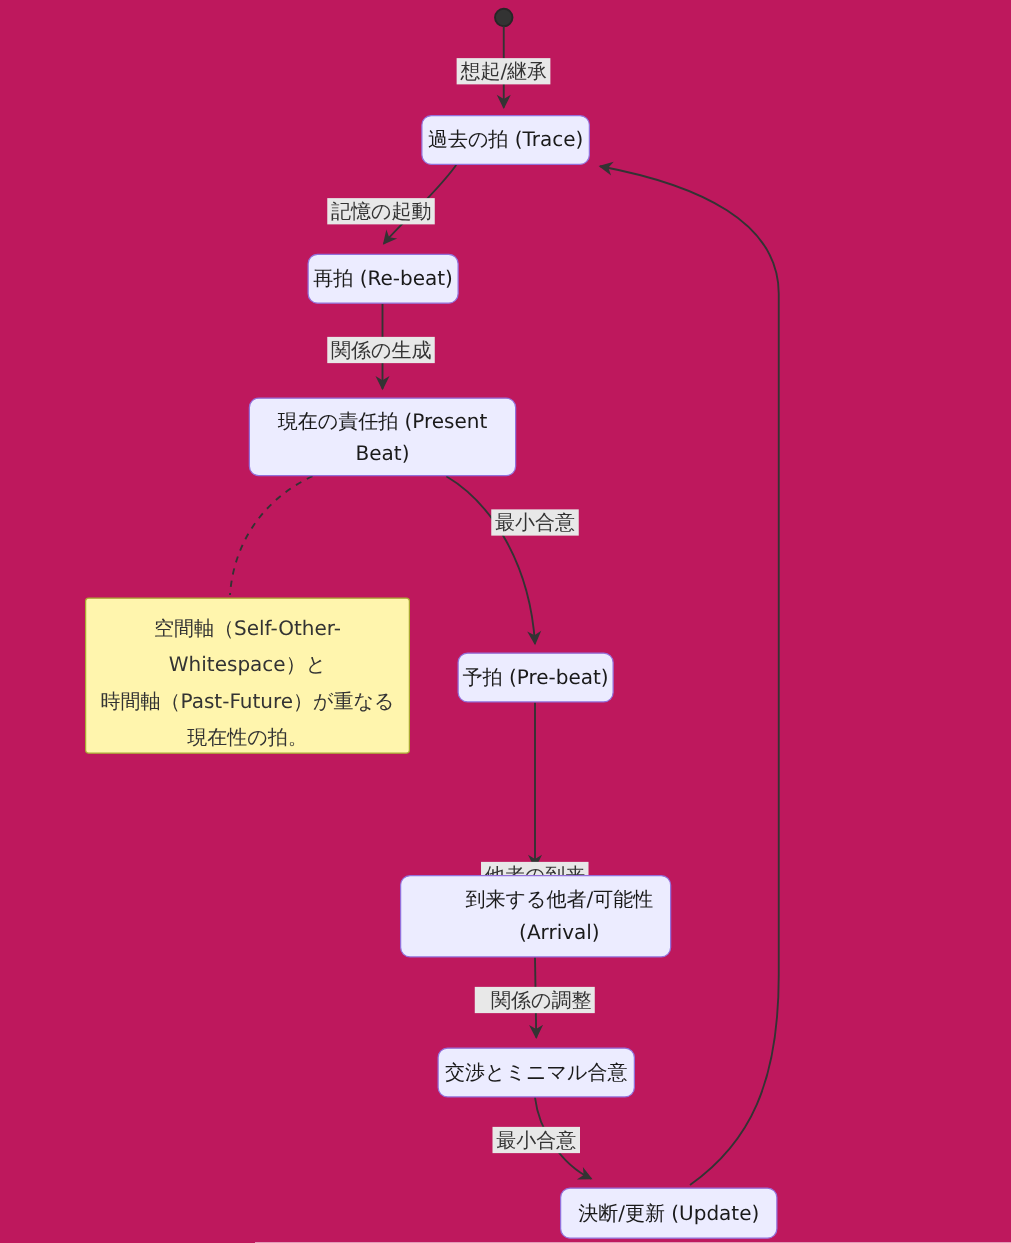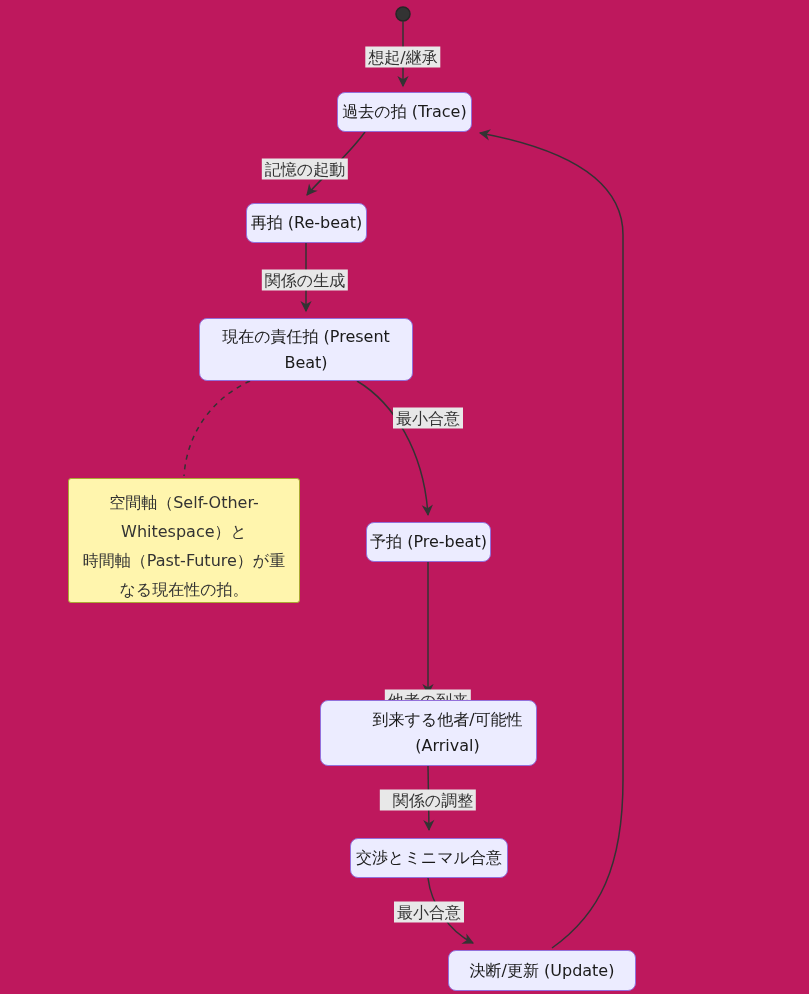--- a/index.html
+++ b/index.html
@@ -42,21 +42,21 @@
     font-size: 16px;
     line-height: 21px;
     padding: 0 3px;
     white-space: nowrap;
     z-index: 2;
   }
   .note-box {
     position: absolute;
     box-sizing: border-box;
     left: 68px; top: 478px;
-    width: 232px; height: 125px;
+    width: 260px; height: 125px;
     background: #FFF5AD;
     border: 1.5px solid #AAAA33;
     border-radius: 3px;
     color: #333333;
     font-size: 16px;
     line-height: 29px;
     text-align: center;
     padding: 9px 10px;
     z-index: 3;
   }
@@ -101,20 +101,20 @@
   <div class="edge-label" style="left:428px; top:664px;margin-top:36px;">他者の到来</div>
   <div class="edge-label" style="left:428px; top:800px;padding-left:13px;">関係の調整</div>
   <div class="edge-label" style="left:429px; top:912px;">最小合意</div>
 
   <div class="state-node oneline" style="left:337px; top:92px; width:135px; height:40px;">過去の拍 (Trace)</div>
   <div class="state-node oneline" style="left:246px; top:203px; width:121px; height:40px;">再拍 (Re-beat)</div>
   <div class="state-node" style="left:199px; top:318px; width:214px; height:63px;">現在の責任拍 (Present Beat)</div>
   <div class="state-node oneline" style="left:366px; top:522px; width:125px; height:40px;">予拍 (Pre-beat)</div>
   <div class="state-node" style="left:320px; top:700px; width:217px; height:66px;padding-left:48px;">到来する他者/可能性 (Arrival)</div>
   <div class="state-node oneline" style="left:350px; top:838px; width:158px; height:40px;">交渉とミニマル合意</div>
-  <div class="state-node oneline" style="left:448px; top:950px; width:188px; height:41px;">決断/更新 (Update)</div>
+  <div class="state-node oneline" style="left:448px; top:950px; width:174px; height:41px;">決断/更新 (Update)</div>
 
   <div class="note-box">
     <div>空間軸（Self-Other-Whitespace）と</div>
     <div>時間軸（Past-Future）が重なる現在性の拍。</div>
   </div>
 
 </div>
 
 </body></html>

